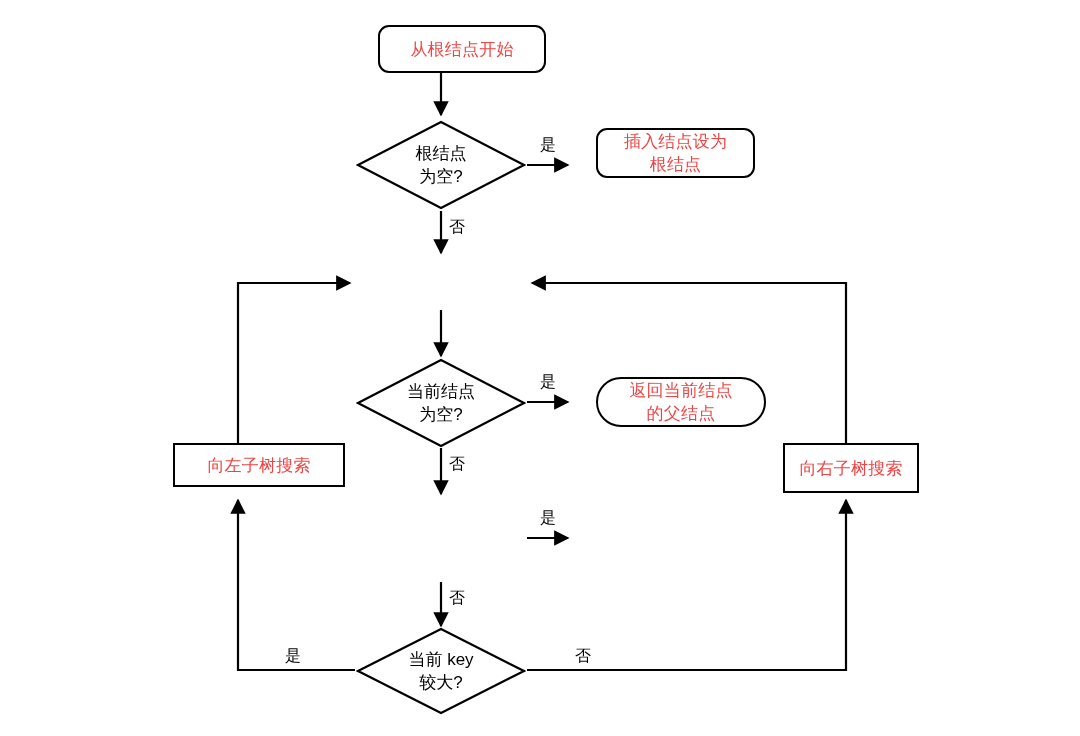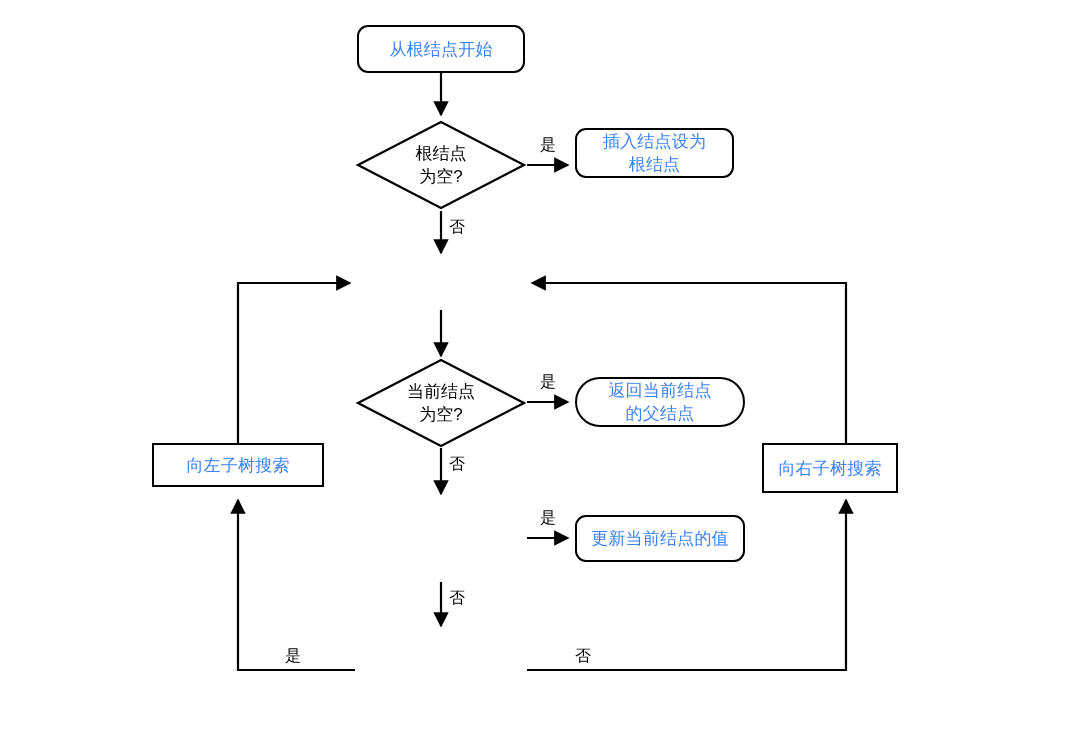--- a/index.html
+++ b/index.html
@@ -29,26 +29,27 @@
     height: 736px;
   }
   .node {
     position: absolute;
     box-sizing: border-box;
     display: flex;
     align-items: center;
     justify-content: center;
     text-align: center;
     background: #ffffff;
-    color: #3b82f6;
+    color: #ef4444;
     font-size: 17px;
     line-height: 23px;
     letter-spacing: 0.2px;
     white-space: pre-line;
     z-index: 3;
+    margin-left: 21px;
   }
   .proc {
     border: 2px solid #000000;
     border-radius: 0;
   }
   .term {
     border: 2px solid #000000;
     border-radius: 11px;
   }
   .dia-wrap {
@@ -139,24 +140,28 @@
     <div class="dia-label">当前结点
 为空?</div>
   </div>
 
   <div class="node term" style="left:575px; top:377px; width:170px; height:50px;border-radius:25px;">
     <span>返回当前结点
 的父结点</span>
   </div>
 
 
-  <div class="node term" style="left:575px; top:515px; width:170px; height:47px;">
-    <span>更新当前结点的值</span>
+
+  <div class="dia-wrap" style="left:356px; top:627px; width:170px; height:88px;">
+    <svg width="170" height="88" viewBox="0 0 170 88" xmlns="http://www.w3.org/2000/svg">
+      <polygon points="85,2 168,44 85,86 2,44" fill="#ffffff" stroke="#000000" stroke-width="2.2"></polygon>
+    </svg>
+    <div class="dia-label">当前 key
+较大?</div>
   </div>
-
 
   <div class="node proc" style="left:152px; top:443px; width:172px; height:44px;">
     <span>向左子树搜索</span>
   </div>
 
   <div class="node proc" style="left:762px; top:443px; width:136px; height:50px;">
     <span>向右子树搜索</span>
   </div>
 
   <div class="edge-label" style="left:540px; top:136px;">是</div>

